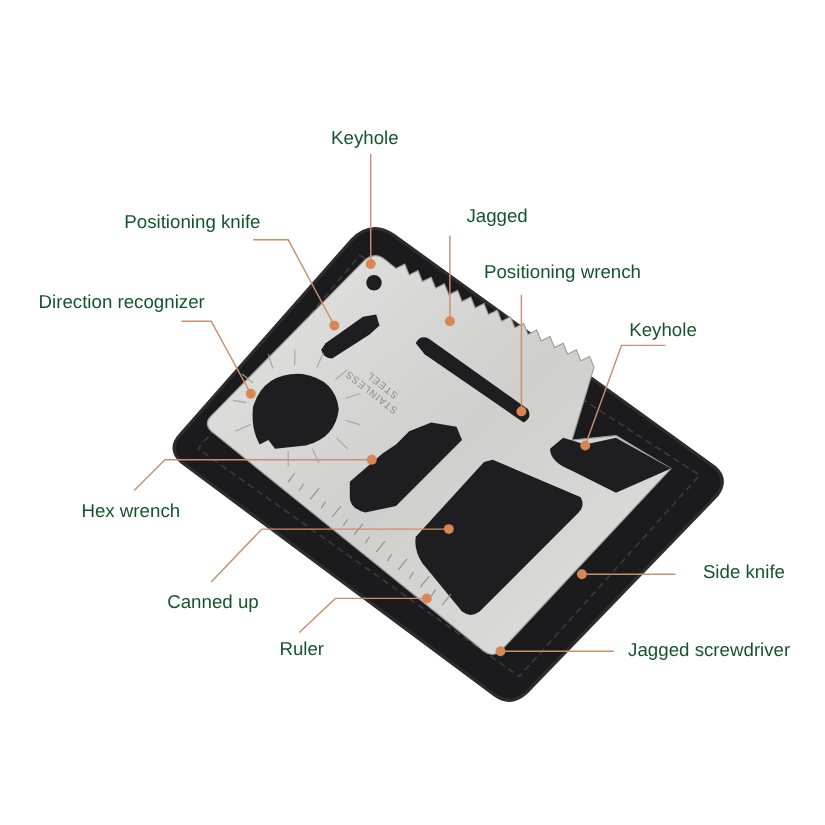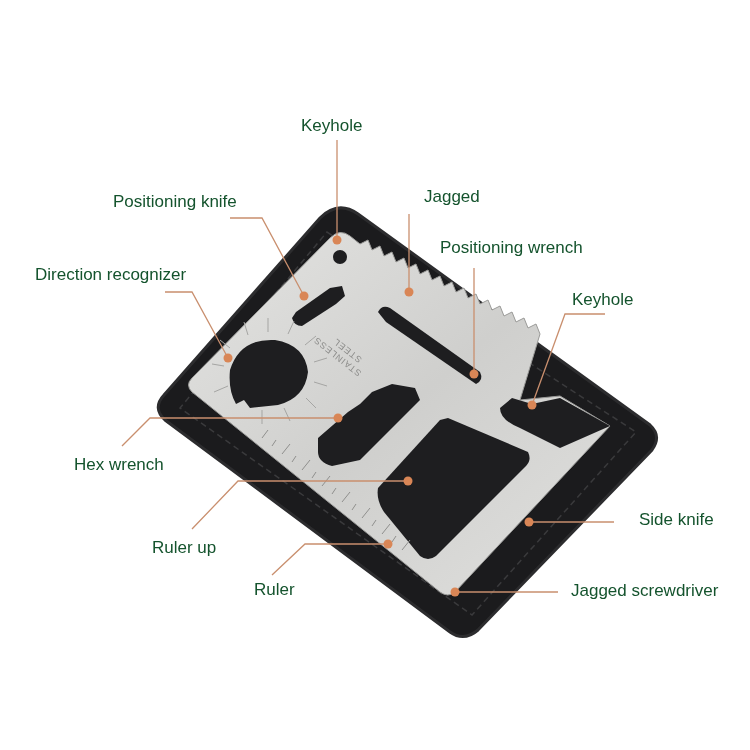--- a/index.html
+++ b/index.html
@@ -113,17 +113,17 @@
 
   <div id="labels">
       <div class="label" style="left: 301px; top: 117px;">Keyhole</div>
       <div class="label" style="left: 113px; top: 193px;">Positioning knife</div>
       <div class="label" style="left: 376px; top: 188px; margin-left: 48px;">Jagged</div>
       <div class="label" style="left: 440px; top: 239px;">Positioning wrench</div>
       <div class="label" style="left: 35px; top: 266px; text-align: center;">Direction recognizer</div>
       <div class="label" style="left: 572px; top: 291px;">Keyhole</div>
       <div class="label" style="left: 74px; top: 456px;">Hex wrench</div>
       <div class="label" style="left: 623px; top: 511px; margin-left: 16px;">Side knife</div>
-      <div class="label" style="left: 152px; top: 539px;">Ruler up</div>
+      <div class="label" style="left: 152px; top: 539px;">Canned up</div>
       <div class="label" style="left: 254px; top: 581px;">Ruler</div>
       <div class="label" style="left: 571px; top: 582px;">Jagged screwdriver</div>
     </div>
 </div>
 
 </body></html>

